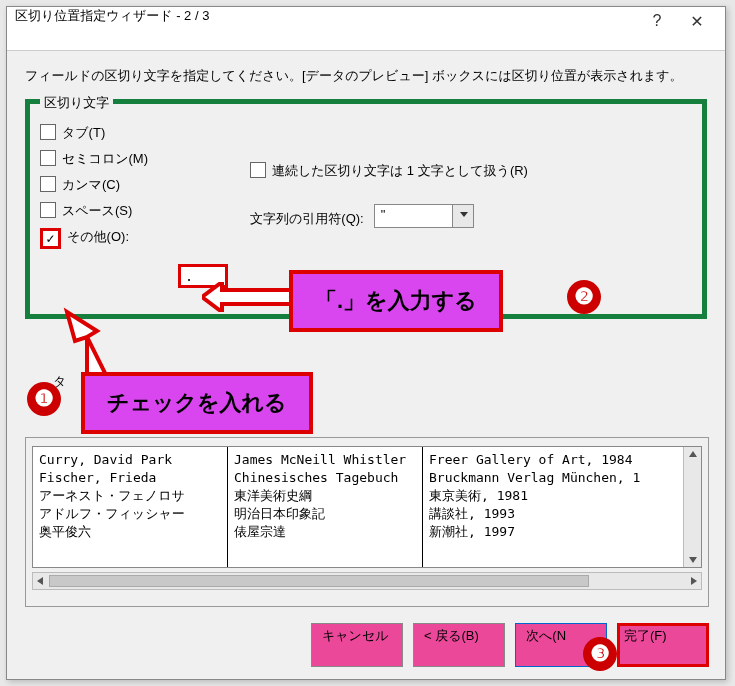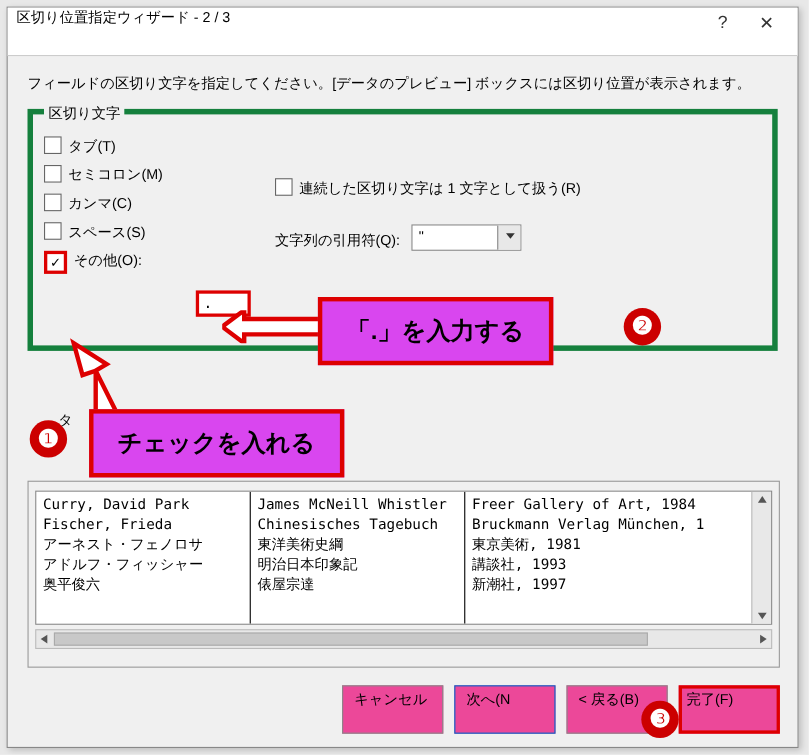--- a/index.html
+++ b/index.html
@@ -343,22 +343,22 @@
 <span>新潮社, 1997</span></div>
       <div class="preview-vscroll"></div>
     </div>
     <div class="preview-hscroll">
       <div class="hscroll-thumb"></div>
     </div>
   </div>
 
   <div class="button-row">
     <div class="btn"><span>キャンセル</span></div>
+    <div class="btn"><span>&lt; 戻る(B)</span></div>
     <div class="btn primary"><span>次へ(N</span></div>
-    <div class="btn"><span>&lt; 戻る(B)</span></div>
     <div class="btn finish-hl"><span>完了(F)</span></div>
   </div>
 
   <div class="callout" style="left:282px; top:263px;">
     <span>「.」を入力する</span>
   </div>
   <svg style="position:absolute; left:195px; top:275px; z-index:9;" width="90" height="30">
     <polygon points="90,8 20,8 20,0 0,15 20,30 20,22 90,22" fill="#fff" stroke="#d00" stroke-width="4"></polygon>
   </svg>
   <div class="badge" style="left:560px; top:273px;">

